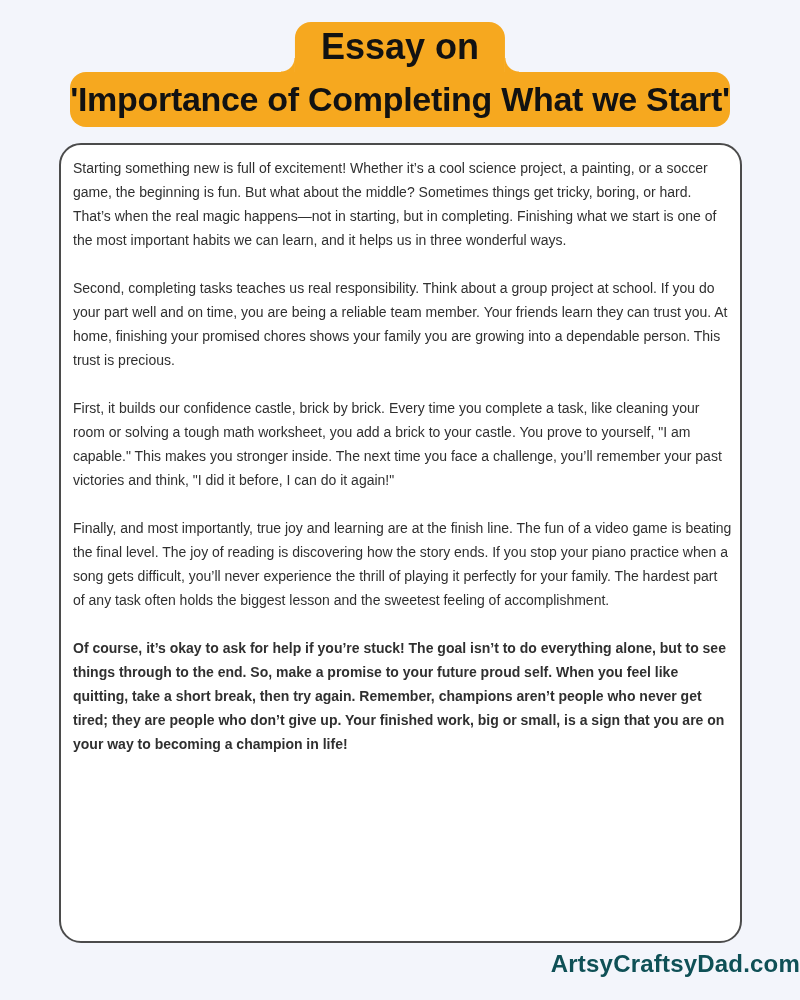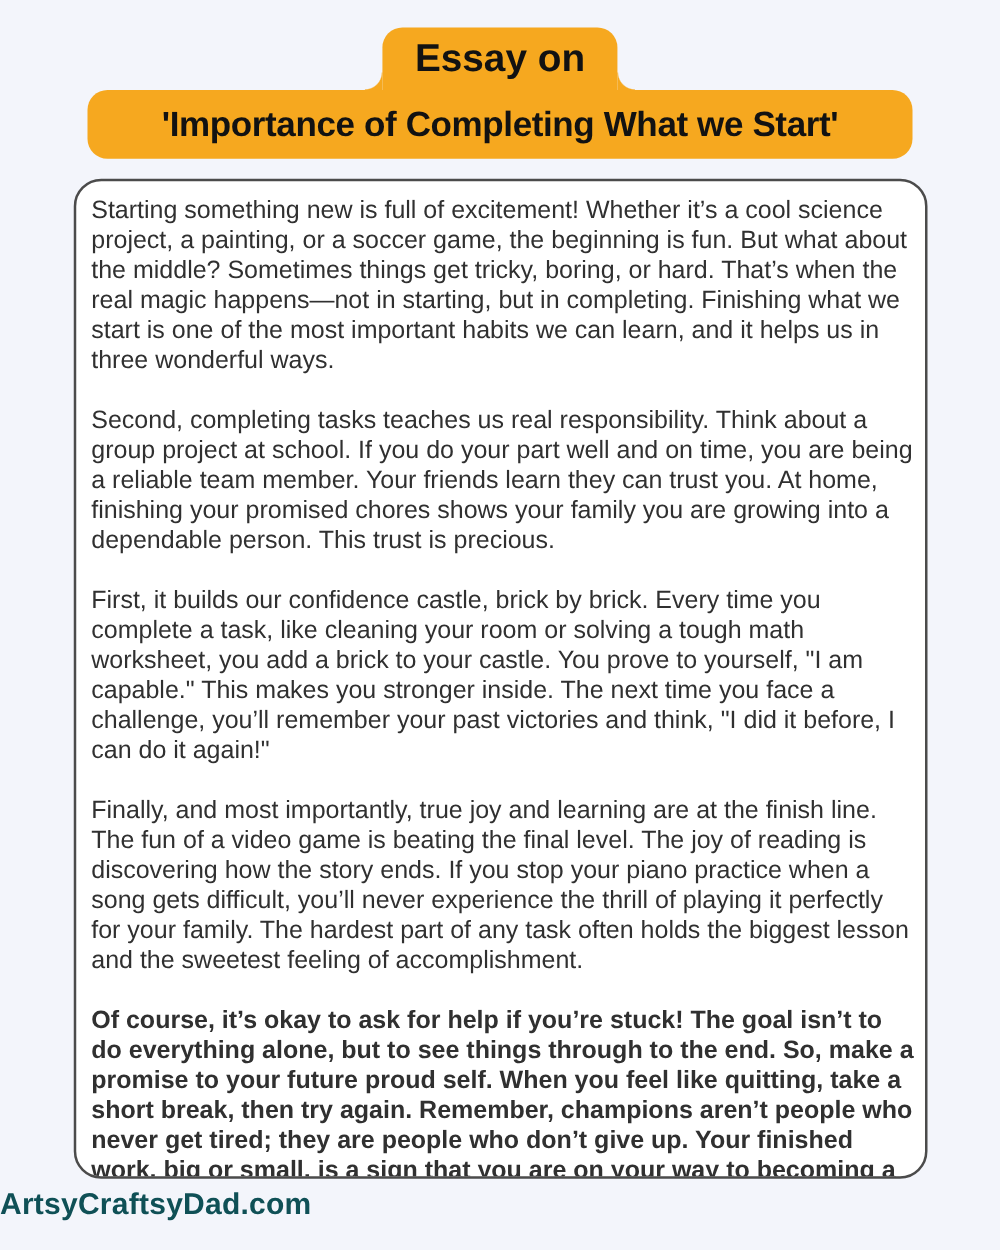--- a/index.html
+++ b/index.html
@@ -29,21 +29,21 @@
     top: 22px;
     left: 50%;
     transform: translateX(-50%);
     height: 50px;
     padding: 0 26px;
     background: var(--banner);
     border-radius: 16px 16px 0 0;
     display: flex;
     align-items: center;
     justify-content: center;
-    font-size: 31px;
+    font-size: 36px;
     font-weight: 700;
     color: var(--title-text);
     white-space: nowrap;
     z-index: 2;
   }
   .fillet {
     position: absolute;
     bottom: 0;
     width: 14px;
     height: 14px;
@@ -60,54 +60,54 @@
     position: absolute;
     top: 72px;
     left: 70px;
     right: 70px;
     height: 55px;
     background: var(--banner);
     border-radius: 16px;
     display: flex;
     align-items: center;
     justify-content: center;
-    font-size: 28px;
+    font-size: 34px;
     font-weight: 700;
     letter-spacing: -0.3px;
     color: var(--title-text);
     white-space: nowrap;
     z-index: 1;
   }
 
   
   .essay-box {
     position: absolute;
     left: 59px;
     top: 143px;
     width: 683px;
     height: 800px;
     background: var(--box-bg);
     border: 2px solid var(--box-border);
     border-radius: 22px;
     padding: 11px 8px 10px 12px;
     color: var(--body-text);
-    font-size: 20px;
+    font-size: 14px;
     line-height: 24px;
     overflow: hidden;
   }
   .essay-box p { margin: 0 0 24px 0; }
   .essay-box p:last-child { margin-bottom: 0; font-weight: bold; }
 
   
   .footer {
     position: absolute;
     top: 950px;
     left: 0;
     width: 800px;
-    text-align: left;
+    text-align: right;
   }
   .site-name {
     font-size: 24px;
     font-weight: 700;
     color: var(--footer-text);
     letter-spacing: 0.2px;
   }
 </style>
 </head>
 <body>

